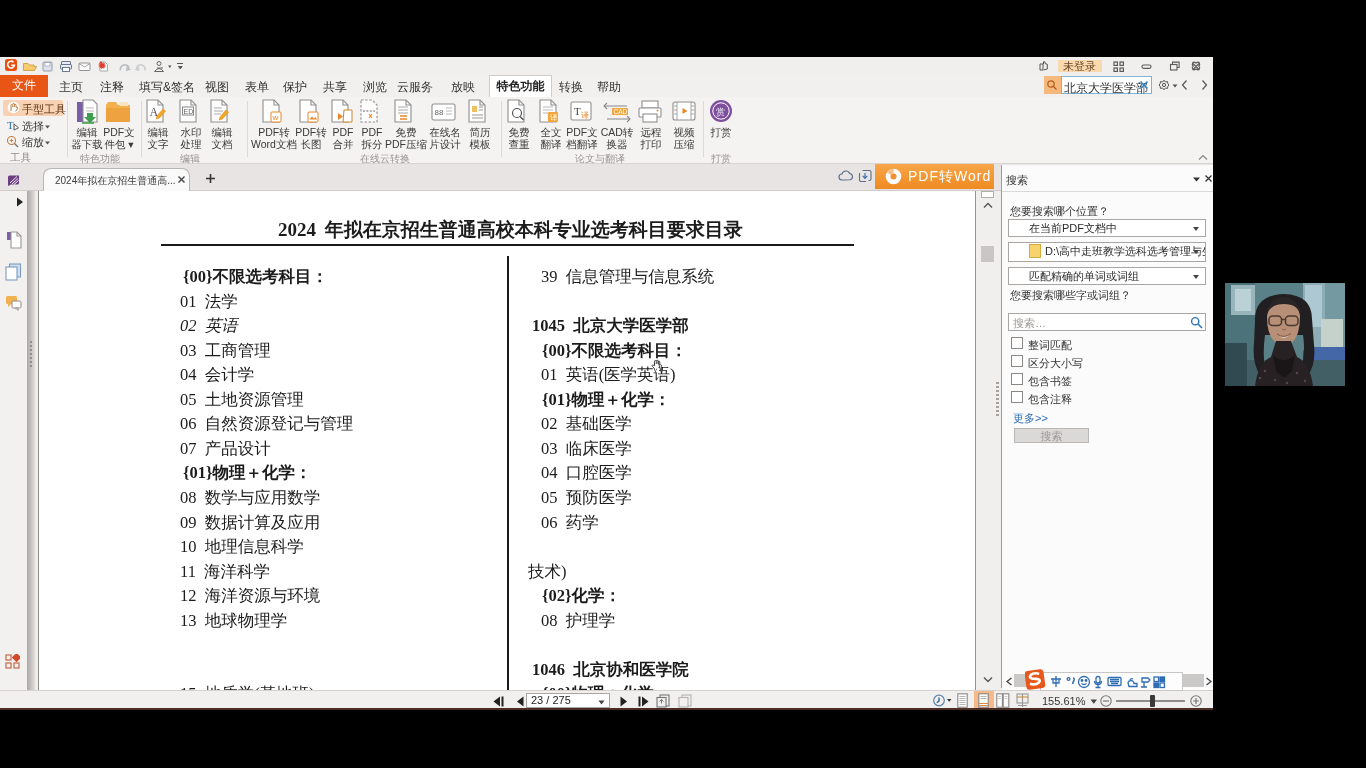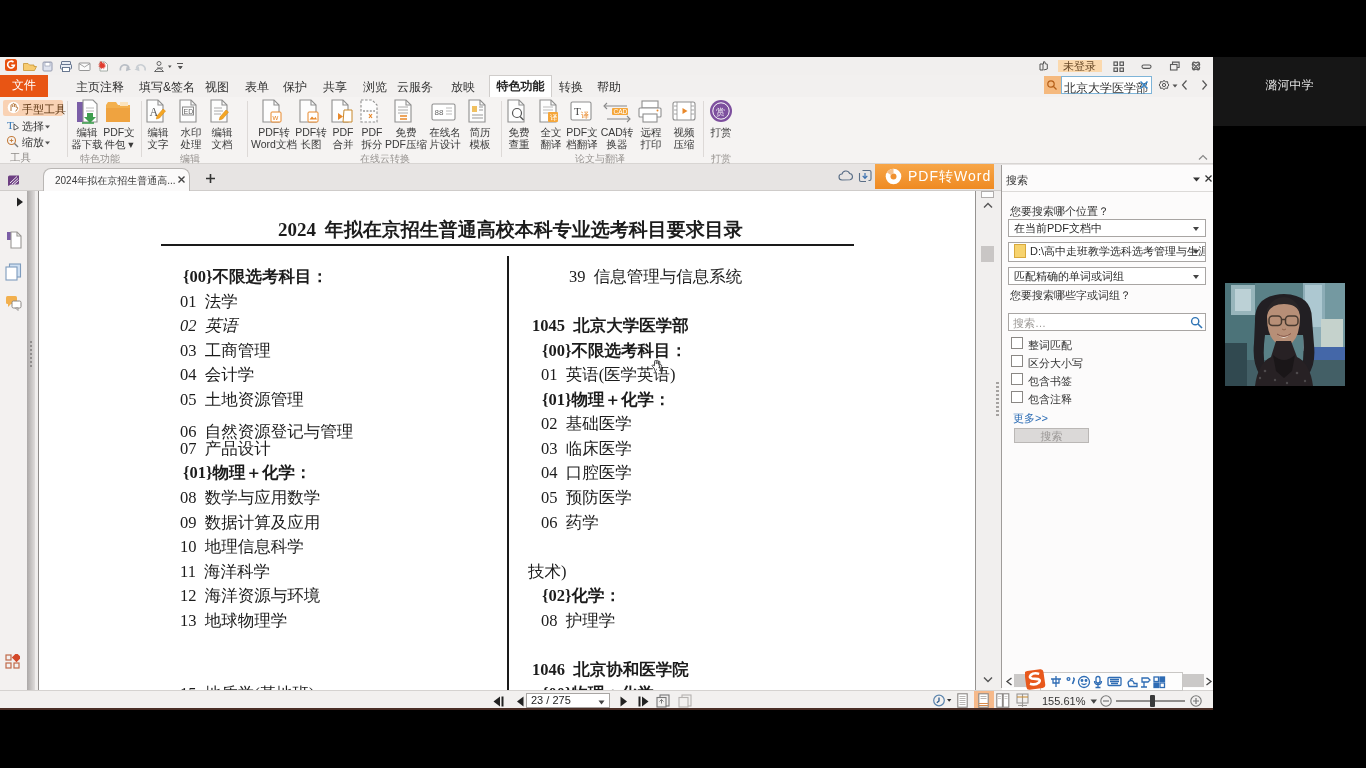--- a/index.html
+++ b/index.html
@@ -5,21 +5,21 @@
   html,body{margin:0;padding:0;width:1366px;height:768px;background:#000;overflow:hidden;}
   *{box-sizing:border-box;}
   .abs{position:absolute;}
   body{font-family:"Liberation Sans",sans-serif;}
   #app{position:absolute;left:0;top:57px;width:1213px;height:653px;background:#f2f0ef;}
   .ui{font-family:"Liberation Sans",sans-serif;color:#333;}
   .doc{font-family:"Liberation Serif",serif;color:#1c1c1c;}
   .lbl{width:60px;margin-left:-30px;text-align:center;font-size:10.5px;line-height:12px;color:#3a3a3a;white-space:nowrap;}
   .glbl{width:70px;margin-left:-35px;text-align:center;font-size:10px;color:#979390;}
   .b{font-weight:bold;}
-  .ddl{width:198px;height:18px;background:#fff;border:1px solid #a8a5a3;line-height:17px;padding-left:5px;white-space:nowrap;overflow:hidden;font-family:"Liberation Sans",sans-serif;}
+  .ddl{width:198px;height:18px;background:#fff;border:1px solid #a8a5a3;line-height:17px;padding-left:20px;white-space:nowrap;overflow:hidden;font-family:"Liberation Sans",sans-serif;}
   .ddl::after{content:"";position:absolute;right:6px;top:7px;border-left:3.5px solid transparent;border-right:3.5px solid transparent;border-top:4.5px solid #444;}
   .cb{width:12px;height:12px;background:#fff;border:1px solid #8a8784;}
 </style>
 </head>
 <body>
 <div id="app">
 
   <div class="abs" id="titlebar" style="left:0;top:0;width:1213px;height:18px;background:#f1efee;">
     <svg class="abs" style="left:4px;top:2px;" width="180" height="14" viewBox="0 0 180 14">
       <rect x="1" y="0" width="12" height="12" rx="2.5" fill="#e8500f"></rect>
@@ -59,21 +59,21 @@
       <g fill="none" stroke="#5a5a5a" stroke-width="1.1">
         <rect x="134.5" y="5.5" width="6.5" height="5.5"></rect>
         <path d="M136.5 5.5 l0 -2.4 6.6 0 0 5.4 -2 0"></path>
       </g>
       <path d="M160 4 q2.5 -1.8 3.4 0 q0.9 1.8 -0.6 3 q1.5 1.2 0.6 3 q-0.9 1.8 -3.4 0 q-2.5 1.8 -3.4 0 q-0.9 -1.8 0.6 -3 q-1.5 -1.2 -0.6 -3 q0.9 -1.8 3.4 0 Z M157 4.5 l6 6 M163 4.5 l-6 6" fill="none" stroke="#5a5a5a" stroke-width="1.1"></path>
     </svg>
   </div>
 
   <div class="abs" id="menubar" style="left:0;top:18px;width:1213px;height:22px;background:#f2f0ef;font-size:12px;">
     <div class="abs" style="left:0;top:0;width:48px;height:22px;background:#e85514;color:#fff;text-align:center;line-height:21px;">文件</div>
-    <div class="abs ui" style="left:76px;top:4px;">主页</div>
+    <div class="abs ui" style="left:59px;top:4px;">主页</div>
     <div class="abs ui" style="left:100px;top:4px;font-family:Liberation Mono, monospace;">注释</div>
     <div class="abs ui" style="left:139px;top:4px;">填写&amp;签名</div>
     <div class="abs ui" style="left:205px;top:4px;">视图</div>
     <div class="abs ui" style="left:245px;top:4px;">表单</div>
     <div class="abs ui" style="left:283px;top:4px;">保护</div>
     <div class="abs ui" style="left:323px;top:4px;">共享</div>
     <div class="abs ui" style="left:363px;top:4px;">浏览</div>
     <div class="abs ui" style="left:397px;top:4px;">云服务</div>
     <div class="abs ui" style="left:451px;top:4px;">放映</div>
     <div class="abs" style="left:489px;top:0;width:63px;height:22px;background:#fff;border:1px solid #d0cdcb;border-bottom:none;color:#222;font-weight:bold;text-align:center;line-height:21px;">特色功能</div>
@@ -360,32 +360,32 @@
     <div class="abs doc" id="page" style="left:39px;top:0;width:936px;height:499px;background:#fff;font-size:16.5px;white-space:nowrap;word-spacing:4px;">
       <div class="abs" id="doctitle" style="left:239px;top:26px;font-size:19px;font-weight:bold;">2024 年拟在京招生普通高校本科专业选考科目要求目录</div>
       <div class="abs" style="left:122px;top:53px;width:693px;height:2px;background:#1a1a1a;"></div>
       <div class="abs" style="left:468px;top:65px;width:2px;height:434px;background:#1a1a1a;"></div>
       <div class="abs b" style="left:144px;top:75px;">{00}不限选考科目：</div>
       <div class="abs" style="left:141px;top:99.6px;">01 法学</div>
       <div class="abs" style="left:141px;top:124.1px;font-style:italic;">02 英语</div>
       <div class="abs" style="left:141px;top:148.7px;">03 工商管理</div>
       <div class="abs" style="left:141px;top:173.2px;">04 会计学</div>
       <div class="abs" style="left:141px;top:197.8px;">05 土地资源管理</div>
-      <div class="abs" style="left:141px;top:222.3px;margin-top:8px;">06 自然资源登记与管理</div>
+      <div class="abs" style="left:141px;top:222.3px;">06 自然资源登记与管理</div>
       <div class="abs" style="left:141px;top:246.9px;">07 产品设计</div>
       <div class="abs b" style="left:144px;top:271.4px;">{01}物理＋化学：</div>
       <div class="abs" style="left:141px;top:296px;">08 数学与应用数学</div>
       <div class="abs" style="left:141px;top:320.5px;">09 数据计算及应用</div>
       <div class="abs" style="left:141px;top:345.1px;">10 地理信息科学</div>
       <div class="abs" style="left:141px;top:369.6px;">11 海洋科学</div>
       <div class="abs" style="left:141px;top:394.2px;">12 海洋资源与环境</div>
       <div class="abs" style="left:141px;top:418.7px;">13 地球物理学</div>
       <div class="abs" style="left:141px;top:492.4px;">15 地质学(基地班)</div>
 
-      <div class="abs" style="left:530px;top:75px;">39 信息管理与信息系统</div>
+      <div class="abs" style="left:502px;top:75px;">39 信息管理与信息系统</div>
       <div class="abs b" style="left:493px;top:124.1px;">1045 北京大学医学部</div>
       <div class="abs b" style="left:503px;top:148.7px;">{00}不限选考科目：</div>
       <div class="abs" style="left:502px;top:173.2px;">01 英语(医学英语)</div>
       <div class="abs b" style="left:503px;top:197.8px;">{01}物理＋化学：</div>
       <div class="abs" style="left:502px;top:222.3px;">02 基础医学</div>
       <div class="abs" style="left:502px;top:246.9px;">03 临床医学</div>
       <div class="abs" style="left:502px;top:271.4px;text-align:right;">04 口腔医学</div>
       <div class="abs" style="left:502px;top:296px;">05 预防医学</div>
       <div class="abs" style="left:502px;top:320.5px;">06 药学</div>
       <div class="abs" style="left:489px;top:369.6px;">技术)</div>
@@ -544,23 +544,20 @@
       <path d="M92 3 h6 l2 2 -2 2 h-6 Z M94 7 v5 M91 12 h6"></path>
       <rect x="104" y="2" width="4.5" height="4.5"></rect>
         <rect x="110" y="2" width="4.5" height="4.5" fill="#2e6cb4"></rect>
         <rect x="104" y="8" width="4.5" height="4.5" fill="#2e6cb4"></rect>
         <rect x="110" y="8" width="4.5" height="4.5"></rect>
     </g>
   </svg>
 </div>
 
 <div class="abs" style="left:1213px;top:0;width:153px;height:768px;background:#000;">
-  <div class="abs" style="left:0;top:57px;width:153px;height:69px;background:#161616;">
-    <div class="abs ui" style="left:0;top:20px;width:153px;text-align:center;color:#e6e6e6;font-size:12px;">潞河中学</div>
-  </div>
   <svg class="abs" id="webcam" style="left:12px;top:283px;filter:blur(0.6px) saturate(0.85);" width="120" height="103" viewBox="0 0 120 103">
     <rect width="120" height="103" fill="#55828a"></rect>
     <rect x="0" y="0" width="30" height="103" fill="#47747c"></rect>
     <rect x="6" y="2" width="24" height="30" fill="#93b6bd"></rect>
     <rect x="10" y="6" width="16" height="22" fill="#b9d2d8"></rect>
     <rect x="78" y="0" width="42" height="68" fill="#88aeba"></rect>
     <rect x="80" y="2" width="17" height="42" fill="#a9c9d4"></rect>
     <rect x="100" y="0" width="20" height="64" fill="#6f9aa4"></rect>
     <rect x="96" y="36" width="22" height="30" fill="#c3d3cc"></rect>
     <rect x="88" y="64" width="32" height="13" fill="#3e68b4"></rect>

